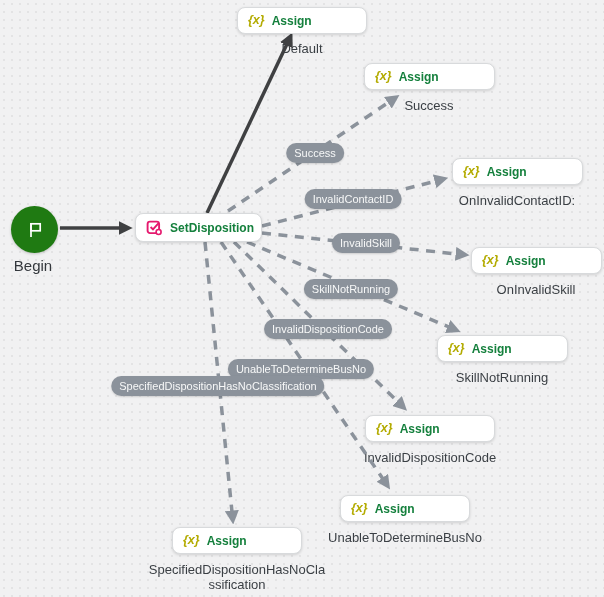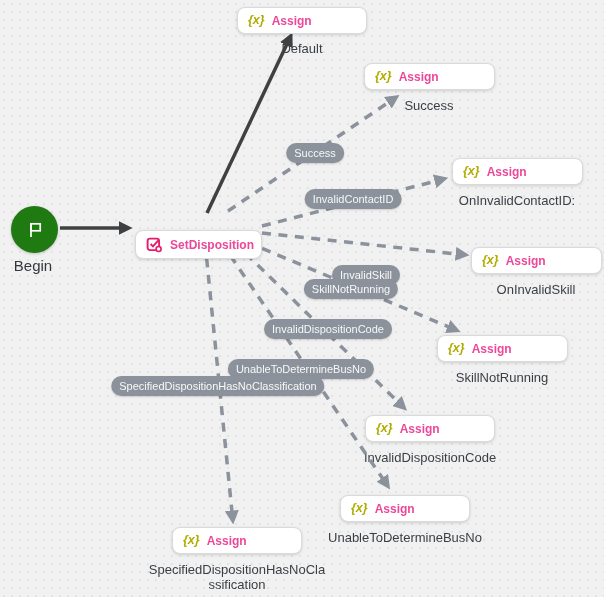--- a/index.html
+++ b/index.html
@@ -28,21 +28,21 @@
   .dark-head{fill:var(--solid-arrow);}
   .gray-head{fill:var(--dashed-arrow);}
 
   .node{
     position:absolute;z-index:3;height:27px;background:#fff;
     border:1px solid var(--node-border);border-radius:8px;
     box-shadow:0 1px 3px rgba(0,0,0,0.14);
     display:flex;align-items:center;gap:7px;padding:0 10px;box-sizing:border-box;
     cursor:pointer;
   }
-  .node-title{font-size:12px;font-weight:bold;color:#ec4899;white-space:nowrap;}
+  .node-title{font-size:12px;font-weight:bold;color:#15803d;white-space:nowrap;}
   .assign-glyph{
     font-size:12.5px;font-weight:bold;font-style:italic;
     color:var(--assign-icon-yellow);white-space:nowrap;line-height:1;
   }
   .caption{
     position:absolute;z-index:1;width:180px;text-align:center;
     font-size:13px;color:var(--caption-text);line-height:1.18;
     overflow-wrap:anywhere;
   }
   .pill{
@@ -100,21 +100,21 @@
 
   <div class="begin-circle">
     <span style="display:flex;">
       <svg width="22" height="22" viewBox="0 0 22 22" fill="none">
         <path d="M7 4 V18" stroke="#ffffff" stroke-width="1.7"></path>
         <rect x="7" y="4.8" width="9.2" height="7" stroke="#ffffff" stroke-width="1.7" fill="none"></rect>
       </svg>
     </span>
   </div>
 
-  <div class="node sd-node" style="left:135px;top:230px;width:127px;">
+  <div class="node sd-node" style="left:135px;top:213px;width:127px;">
     <span style="display:flex;">
       <svg width="17" height="17" viewBox="0 0 17 17" fill="none">
         <rect x="1.6" y="2.6" width="11.5" height="11.5" rx="2.4" stroke="var(--disposition-pink)" stroke-width="1.9"></rect>
         <path d="M4.6 8 L7 10.4 L12.6 4.2" stroke="var(--disposition-pink)" stroke-width="1.9" fill="none"></path>
         <circle cx="12.6" cy="13" r="2.5" fill="#ffffff" stroke="var(--disposition-pink)" stroke-width="1.6"></circle>
       </svg>
     </span>
     <span class="node-title">SetDisposition</span>
   </div>
 
@@ -146,19 +146,19 @@
     <span class="assign-glyph">{x}</span>
     <span class="node-title">Assign</span>
   </div>
   <div class="node" style="left:172px;top:527px;width:130px;">
     <span class="assign-glyph">{x}</span>
     <span class="node-title">Assign</span>
   </div>
 
   <div class="pill" style="left:315px;top:153px;">Success</div>
   <div class="pill" style="left:353px;top:199px;">InvalidContactID</div>
-  <div class="pill" style="left:366px;top:243px;margin-top:32px;">InvalidSkill</div>
+  <div class="pill" style="left:366px;top:243px;">InvalidSkill</div>
   <div class="pill" style="left:351px;top:289px;">SkillNotRunning</div>
   <div class="pill" style="left:316px;top:329px;margin-left:12px;">InvalidDispositionCode</div>
   <div class="pill" style="left:301px;top:369px;">UnableToDetermineBusNo</div>
   <div class="pill" style="left:218px;top:386px;">SpecifiedDispositionHasNoClassification</div>
 
 </div>
 
 </body></html>

